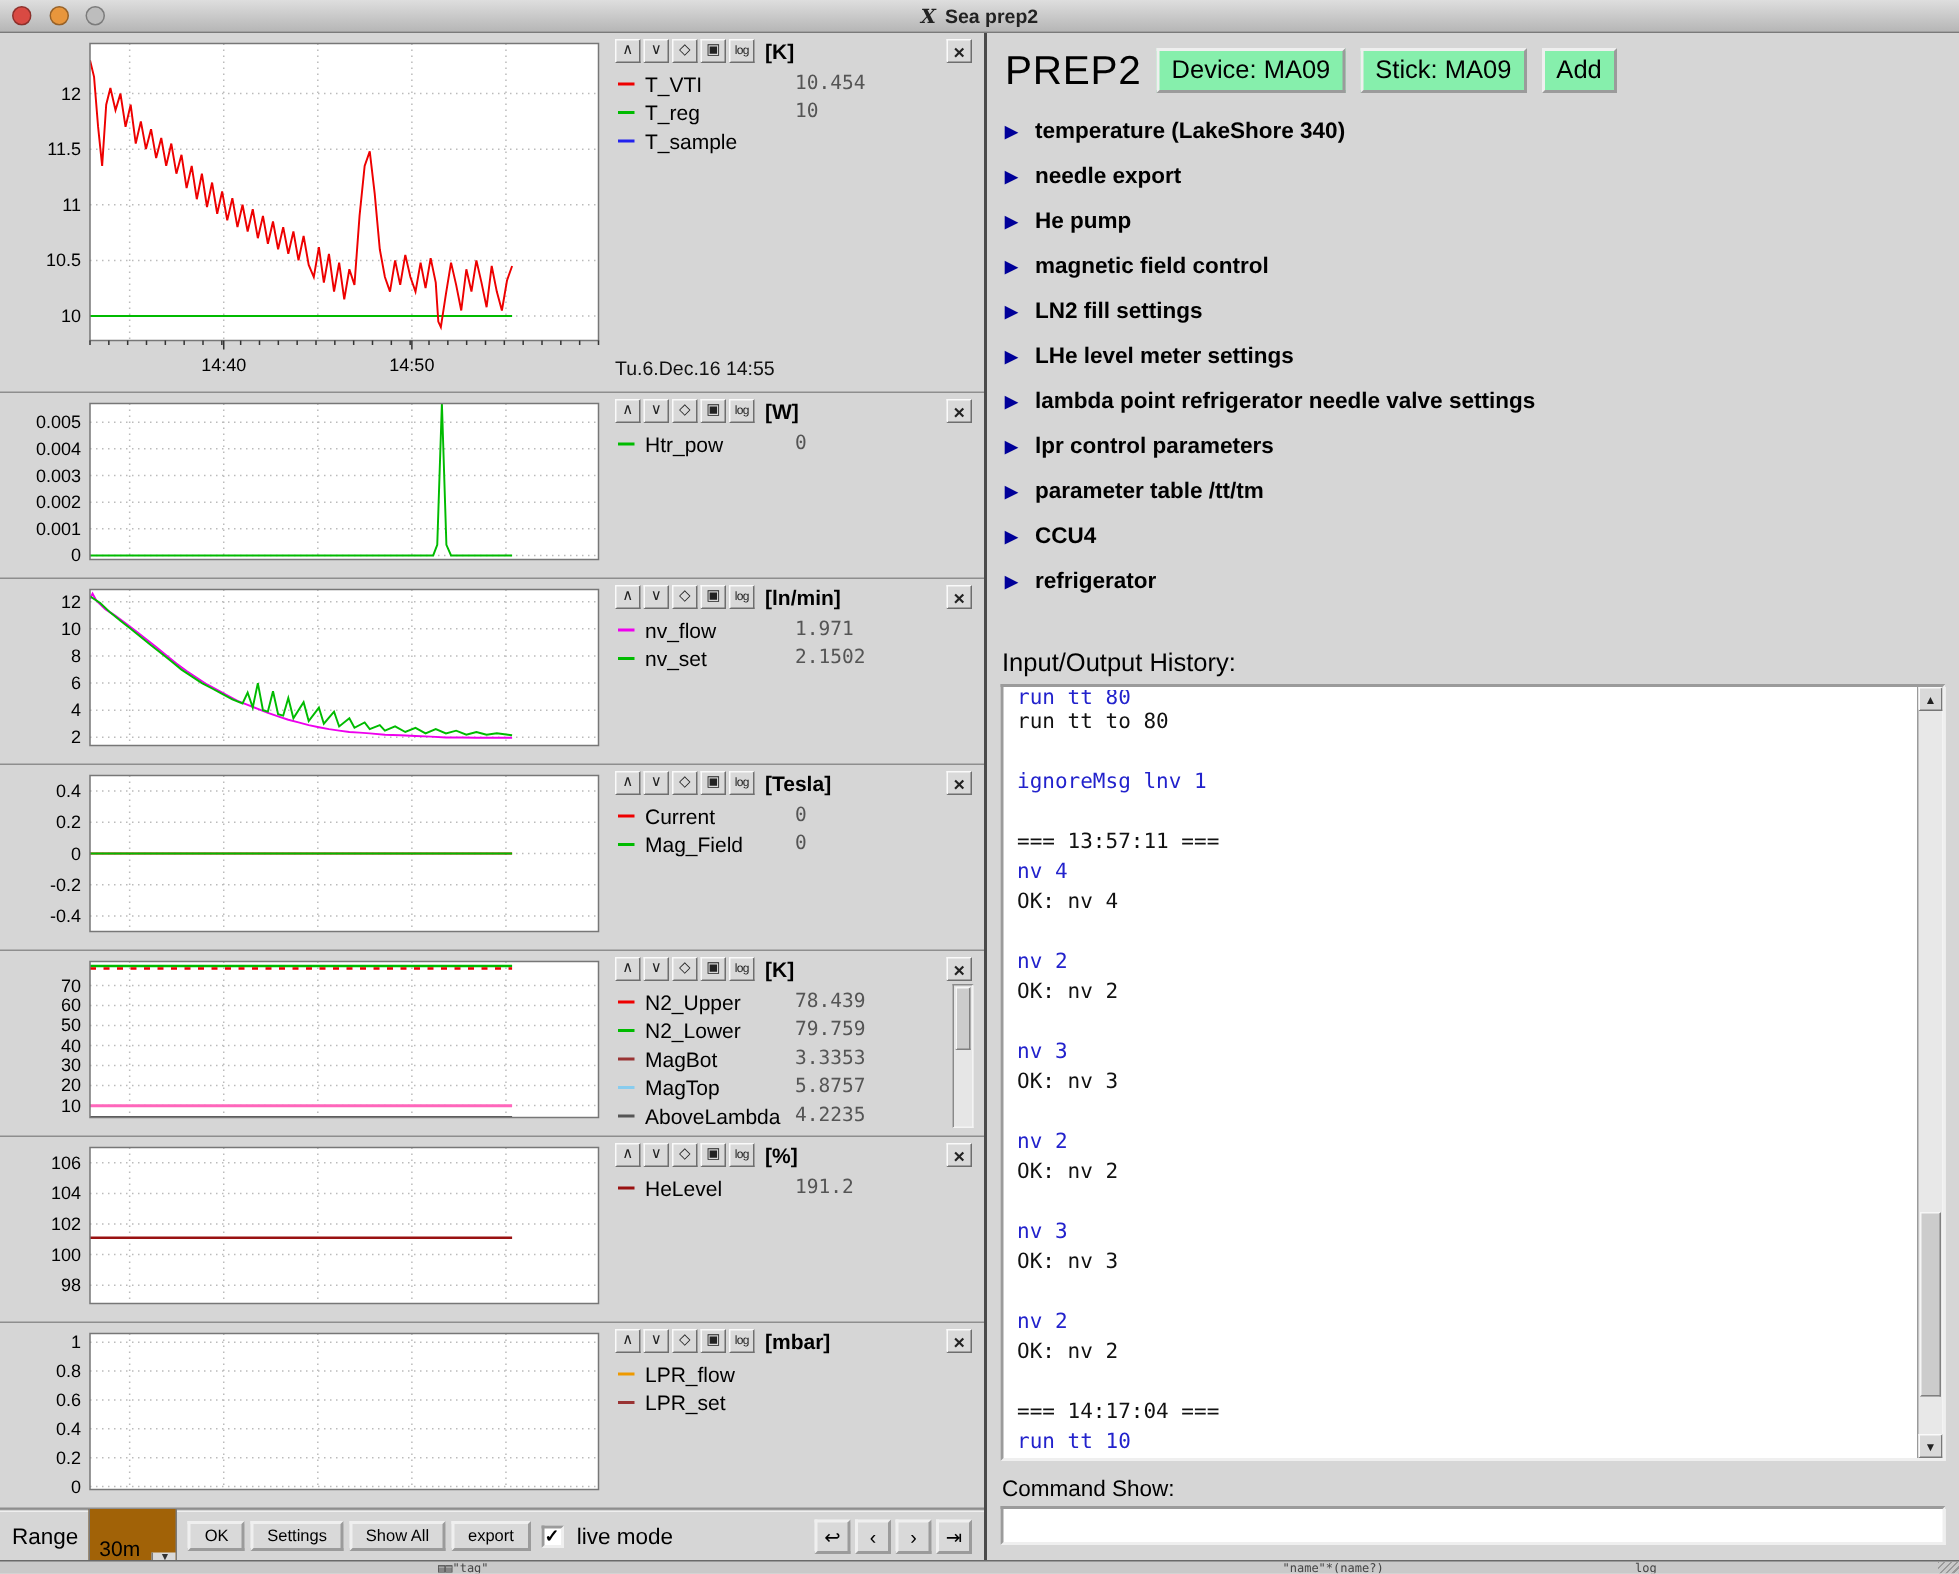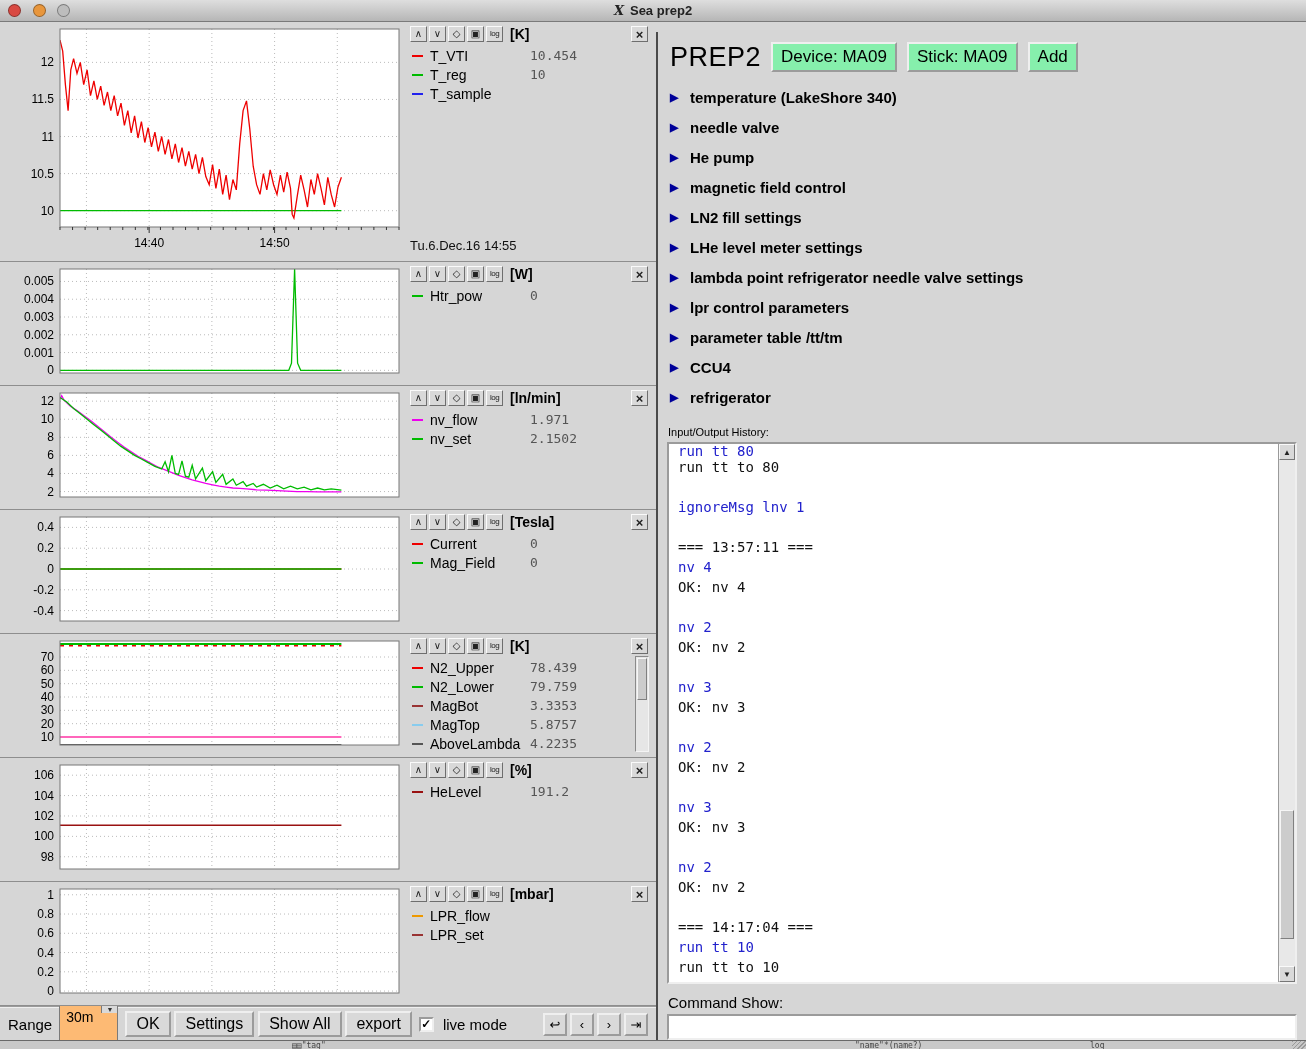--- a/index.html
+++ b/index.html
@@ -35,39 +35,39 @@
   .lval{font-family:"DejaVu Sans Mono",monospace;font-size:13px;color:#555}
   .lfooter{position:absolute;left:8px;bottom:8px;font-size:13px;color:#111}
   .lscroll{position:absolute;right:7px;top:22px;bottom:5px;width:14px;background:#e6e6e6;
     border:1px solid;border-color:#8a8a8a #f4f4f4 #f4f4f4 #8a8a8a}
   .lsthumb{position:absolute;top:1px;left:1px;right:1px;height:45%;background:#cccccc;
     border:1px solid;border-color:#f6f6f6 #808080 #808080 #f6f6f6}
 
   
   .controls{height:34px;border-top:2px groove #efefef;display:flex;align-items:center;padding:1px 8px;gap:7px}
   .range-label{font-size:15px}
-  .dropdown{display:flex;align-items:flex-start;height:38px;border:1px solid #7a7a7a;background:#fdba74}
+  .dropdown{display:flex;align-items:flex-end;height:38px;border:1px solid #7a7a7a;background:#a16207}
   .ddval{padding:1px 8px 0 6px;font-size:14px;line-height:20px}
   .ddarrow{width:16px;background:#d9d9d9;border-left:1px solid #7a7a7a;display:flex;align-items:center;justify-content:center;font-size:7px;color:#333}
-  .cbtn{border:2px outset #efefef;background:#d9d9d9;padding:2px 9px;font-size:16px;font-family:inherit;cursor:default;white-space:nowrap}
+  .cbtn{border:2px outset #efefef;background:#d9d9d9;padding:2px 9px;font-size:11px;font-family:inherit;cursor:default;white-space:nowrap}
   .chk{width:15px;height:15px;border:2px inset #efefef;background:#fff;display:flex;align-items:center;justify-content:center;font-size:12px;font-weight:bold}
   .livelabel{font-size:15px;margin-left:2px}
   .navgroup{margin-left:auto;display:flex;gap:3px}
   .navbtn{border:2px outset #efefef;background:#d9d9d9;width:24px;height:23px;display:flex;align-items:center;justify-content:center;font-size:13px}
 
   
-  .right{position:absolute;left:656px;top:32px;width:650px;height:1018px;border-left:2px solid #4a4a4a;
+  .right{position:absolute;left:656px;top:22px;width:650px;height:1018px;border-left:2px solid #4a4a4a;
     background:#d6d6d6;display:flex;flex-direction:column;overflow:hidden}
   .prep-header{display:flex;align-items:center;gap:10px;padding:8px 10px 4px 12px;height:46px}
   .prep-title{font-size:27px;letter-spacing:.5px}
   .pbtn{border:2px outset #efefef;background:#86efac;padding:3px 8px;font-size:17px;font-family:inherit;cursor:default}
   #sections{padding-top:4px}
   .section{display:flex;align-items:center;height:30px;padding-left:12px;font-weight:bold;font-size:15px;cursor:default}
   .tri{color:#000099;font-size:11px;margin-right:9px;width:11px}
-  .io-label{margin:14px 10px 4px 10px;font-size:11px}
+  .io-label{margin:30px 10px 4px 10px;font-size:17px}
   .history{flex:1;margin:0 9px;background:#fff;border:2px inset #efefef;position:relative;overflow:hidden}
   .hlines{position:absolute;left:0;top:2px;right:20px;bottom:0;padding-left:9px;overflow:hidden;
     font-family:"DejaVu Sans Mono",monospace;font-size:14px;line-height:20px}
   .hline{white-space:pre;height:20px}
   .hline.cmd{color:#2222cc}
   .hline.resp{color:#111}
   .hline.partial{height:11px;line-height:11px;overflow:hidden}
   .vscroll{position:absolute;top:0;right:0;bottom:0;width:17px;background:#e8e8e8;border-left:1px solid #9a9a9a}
   .varrow{height:16px;border:1px solid;border-color:#fafafa #777 #777 #fafafa;background:#d9d9d9;
     display:flex;align-items:center;justify-content:center;font-size:8px;color:#222}
@@ -535,21 +535,21 @@
     <button class="pbtn">Stick: MA09</button>
     <button class="pbtn">Add</button>
   </div>
   <div id="sections">
       <div class="section">
         <span class="tri">▶</span>
         <span>temperature (LakeShore 340)</span>
       </div>
       <div class="section">
         <span class="tri">▶</span>
-        <span>needle valve</span>
+        <span>needle export</span>
       </div>
       <div class="section">
         <span class="tri">▶</span>
         <span>He pump</span>
       </div>
       <div class="section">
         <span class="tri">▶</span>
         <span>magnetic field control</span>
       </div>
       <div class="section">

